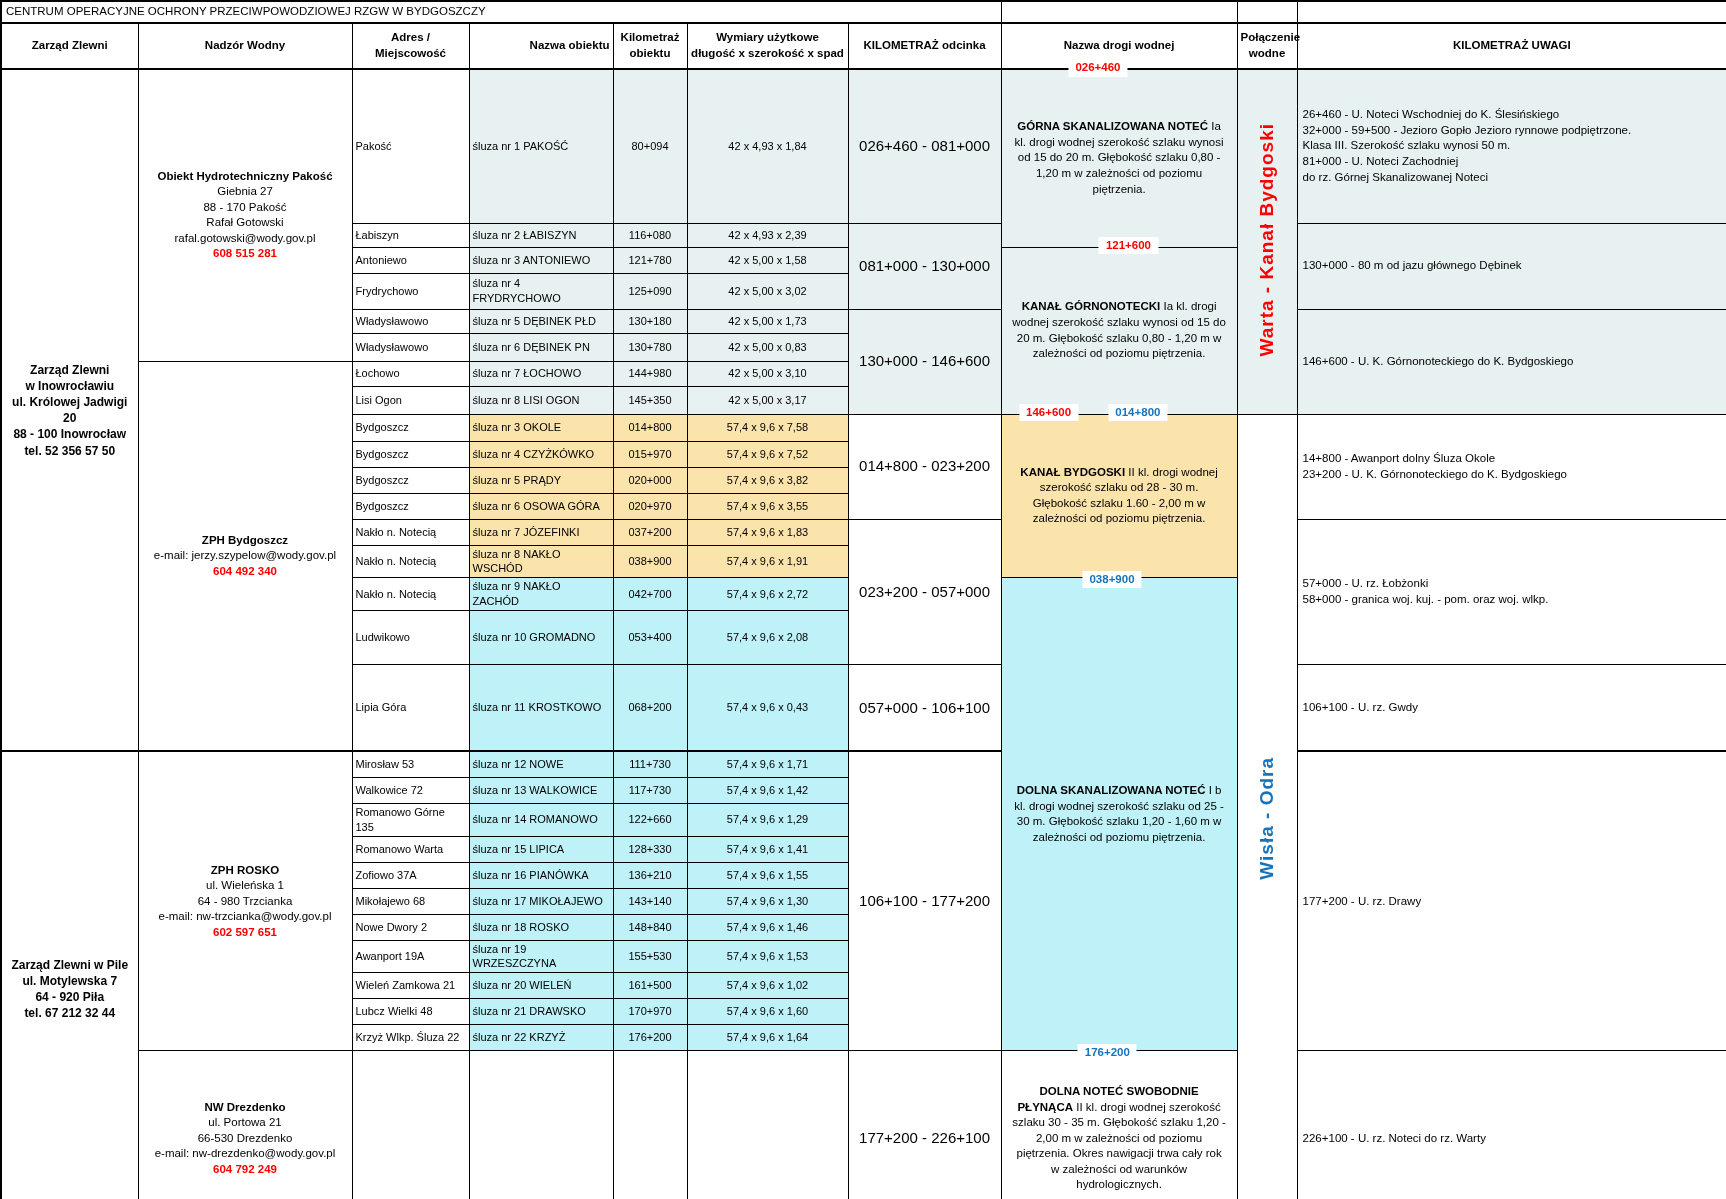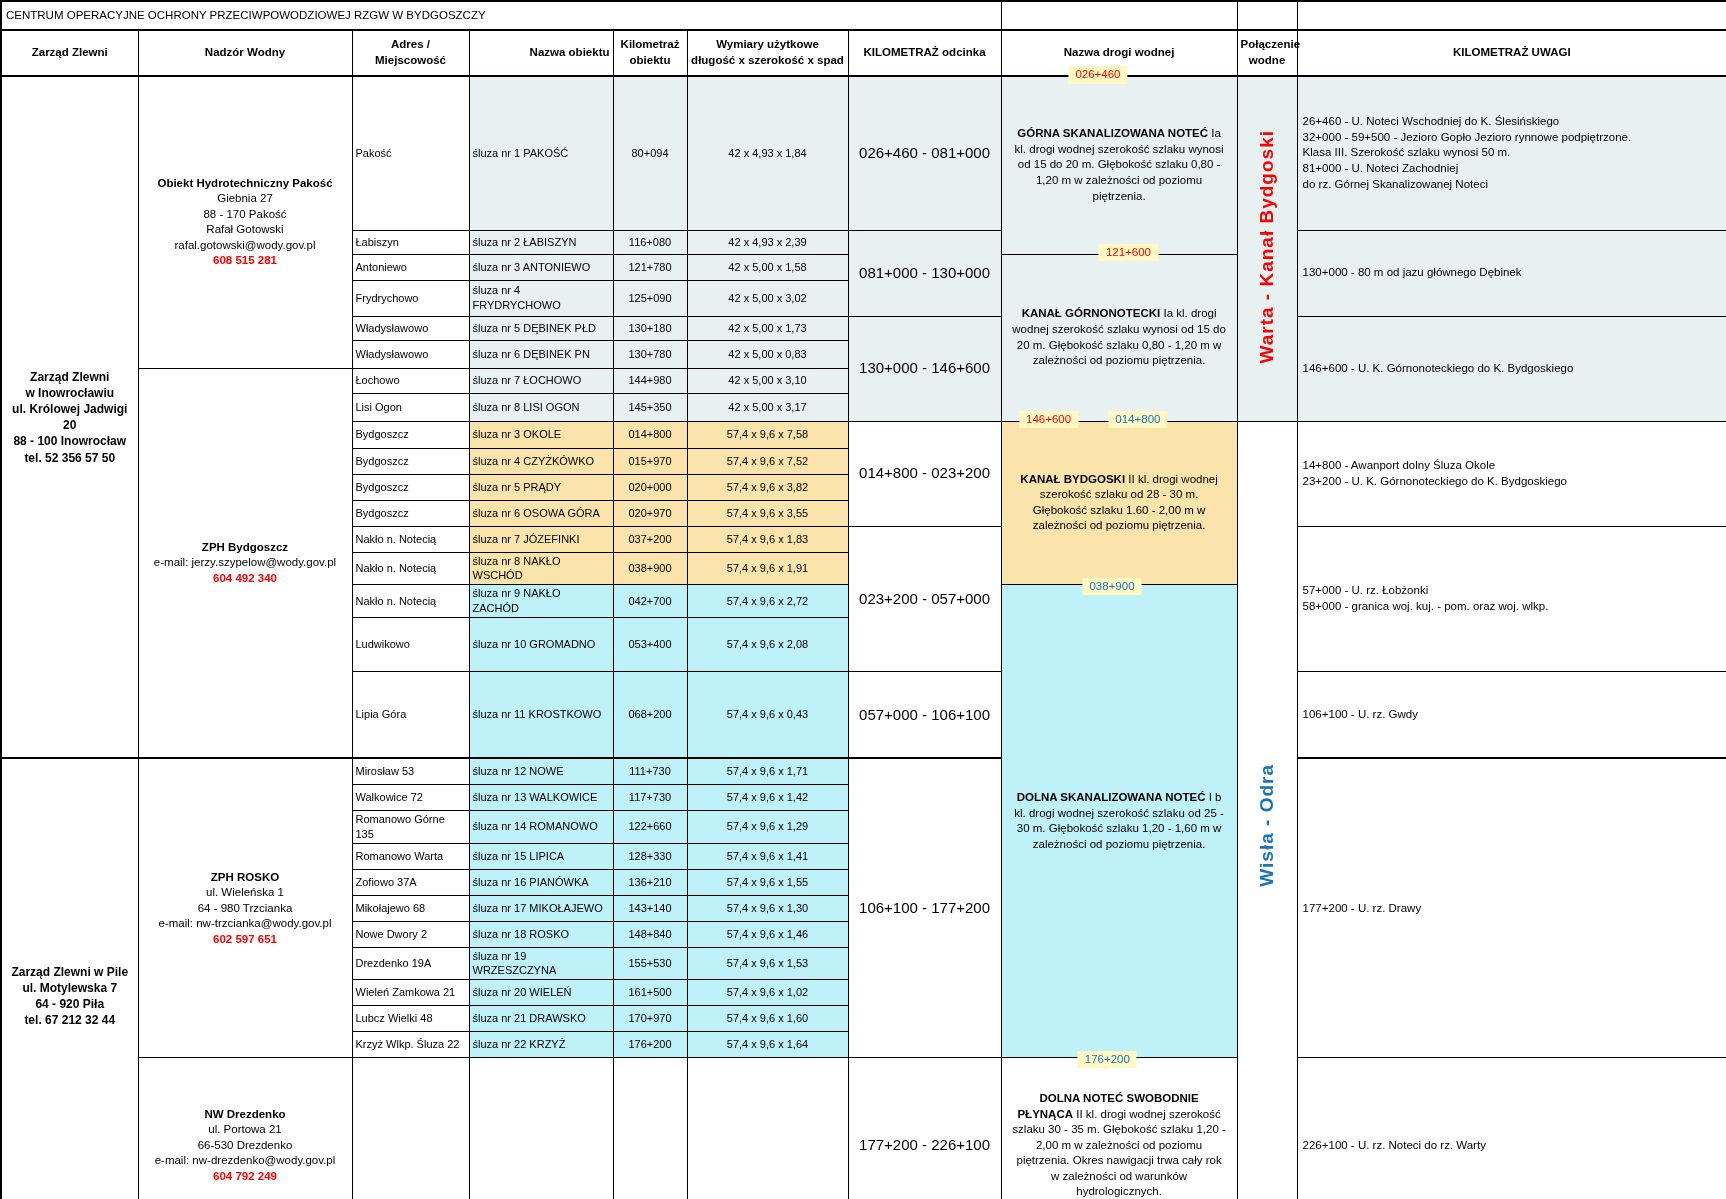--- a/index.html
+++ b/index.html
@@ -23,21 +23,21 @@
   .tc{background:#BFF1F8;}
   .odc{text-align:center;font-size:15px;}
   .droga{text-align:center;font-size:11.5px;position:relative;padding:4px 10px;}
   .droga .name{font-weight:bold;}
   .uwagi{font-size:11.5px;white-space:pre-line;padding-left:5px;text-align:left;}
   .pol{text-align:center;vertical-align:middle;padding:0;}
   .vtext{display:inline-block;writing-mode:vertical-rl;transform:rotate(180deg);
          font-weight:bold;font-size:19px;letter-spacing:1px;white-space:nowrap;}
   .vred{color:#FF0000;}
   .vblue{color:#1673BE;}
-  .chip{position:absolute;z-index:6;background:#fef9c3;font-weight:normal;font-size:11.5px;
+  .chip{position:absolute;z-index:6;background:#ffffff;font-weight:bold;font-size:11.5px;
         padding:1px 7px;white-space:nowrap;transform:translateX(-50%);}
   .chip.red{color:#FF0000;}
   .chip.blue{color:#1673BE;}
   .chip.top{top:-11px;}
   .chip.bot{bottom:-11px;}
   .bt2 td{border-top:2px solid #000;}
 </style>
 </head>
 <body>
 
@@ -50,21 +50,21 @@
         <col style="width:144px">
   <col style="width:74px">
         <col style="width:161px">
         <col style="width:153px">
         <col style="width:236px">
   <col style="width:60px">
         <col style="width:430px">
 </colgroup>
 
 <tbody>
-        <tr style="height:29px">
+        <tr style="height:22px">
   <td class="title-cell" colspan="7">CENTRUM OPERACYJNE OCHRONY PRZECIWPOWODZIOWEJ RZGW W BYDGOSZCZY</td>
   <td></td>
   <td></td>
   <td></td>
 </tr>
 
 <tr style="height:46px">
   <td class="hdr">Zarząd Zlewni</td>
   <td class="hdr">Nadzór Wodny</td>
   <td class="hdr">Adres / Miejscowość</td>
@@ -313,21 +313,21 @@
 </tr>
 
 <tr style="height:26px">
   <td class="l">Nowe Dwory 2</td>
   <td class="l tc">śluza nr 18 ROSKO</td>
   <td class="c tc">148+840</td>
   <td class="c tc">57,4 x 9,6 x 1,46</td>
 </tr>
 
 <tr style="height:26px">
-  <td class="l">Drezdenko 19A</td>
+  <td class="l">Awanport 19A</td>
   <td class="l tc">śluza nr 19 WRZESZCZYNA</td>
   <td class="c tc">155+530</td>
   <td class="c tc">57,4 x 9,6 x 1,53</td>
 </tr>
 
 <tr style="height:26px">
   <td class="l">Wieleń  Zamkowa 21</td>
   <td class="l tc">śluza nr 20 WIELEŃ</td>
   <td class="c tc">161+500</td>
   <td class="c tc">57,4 x 9,6 x 1,02</td>

